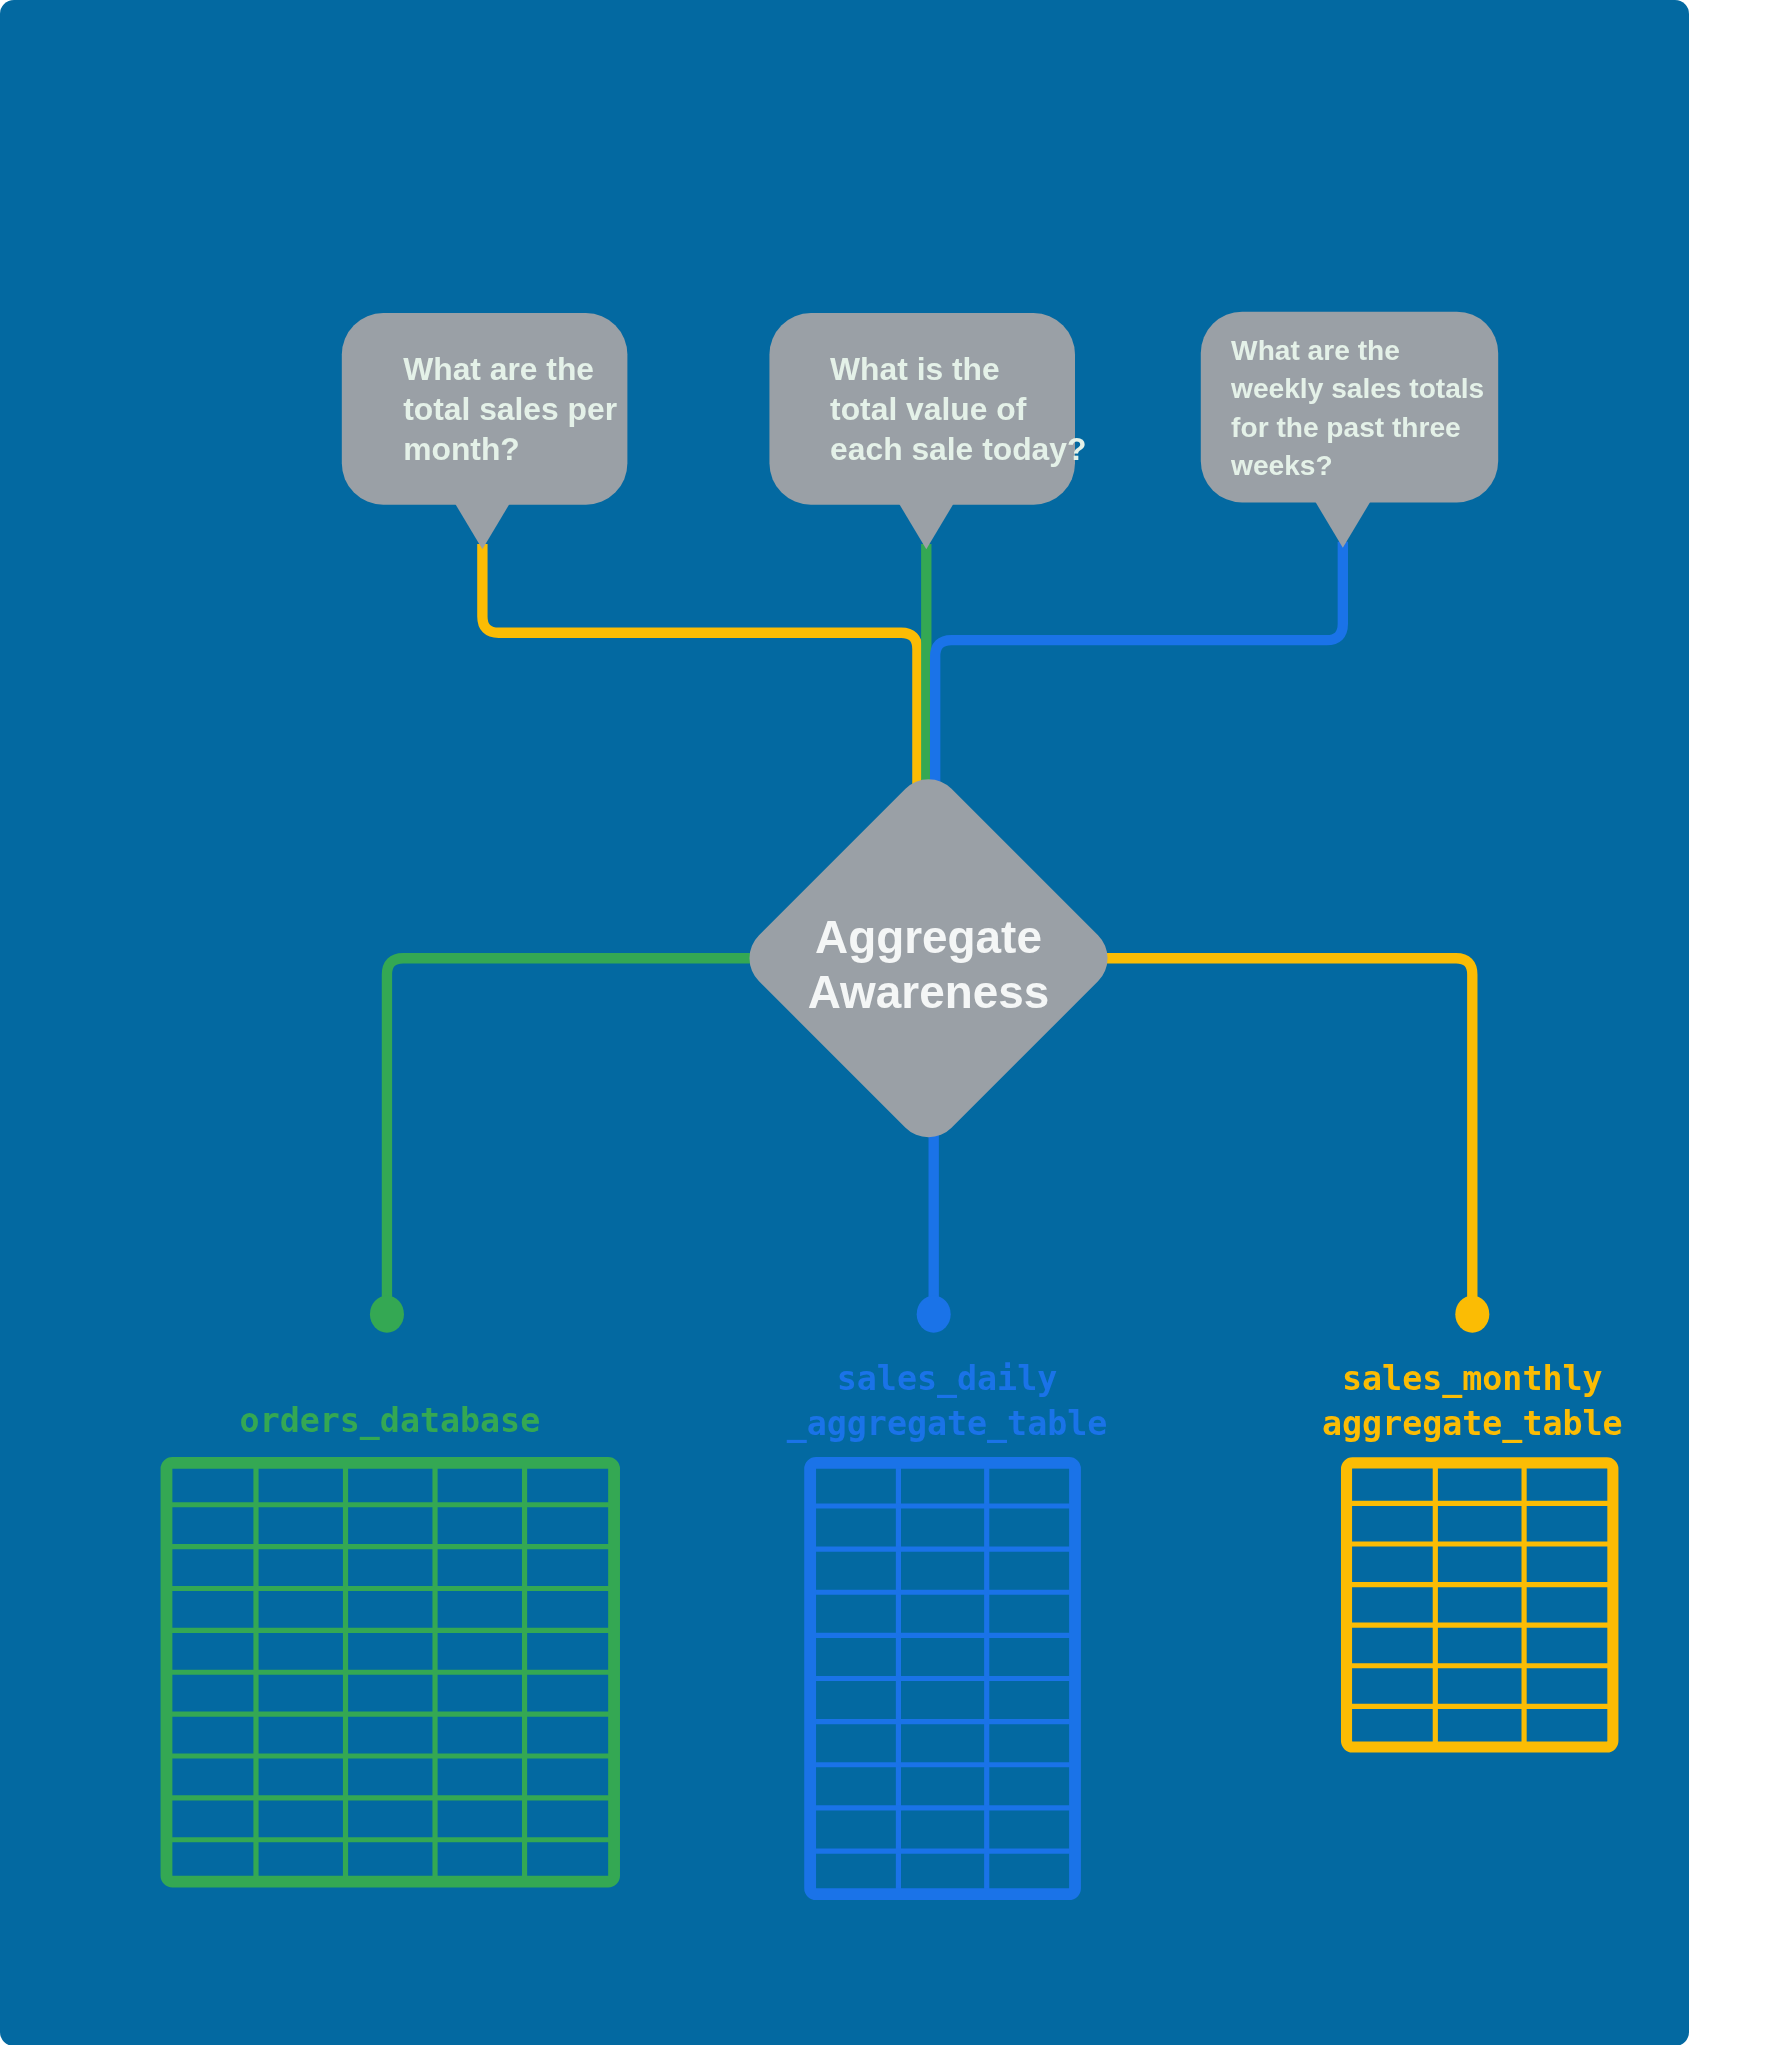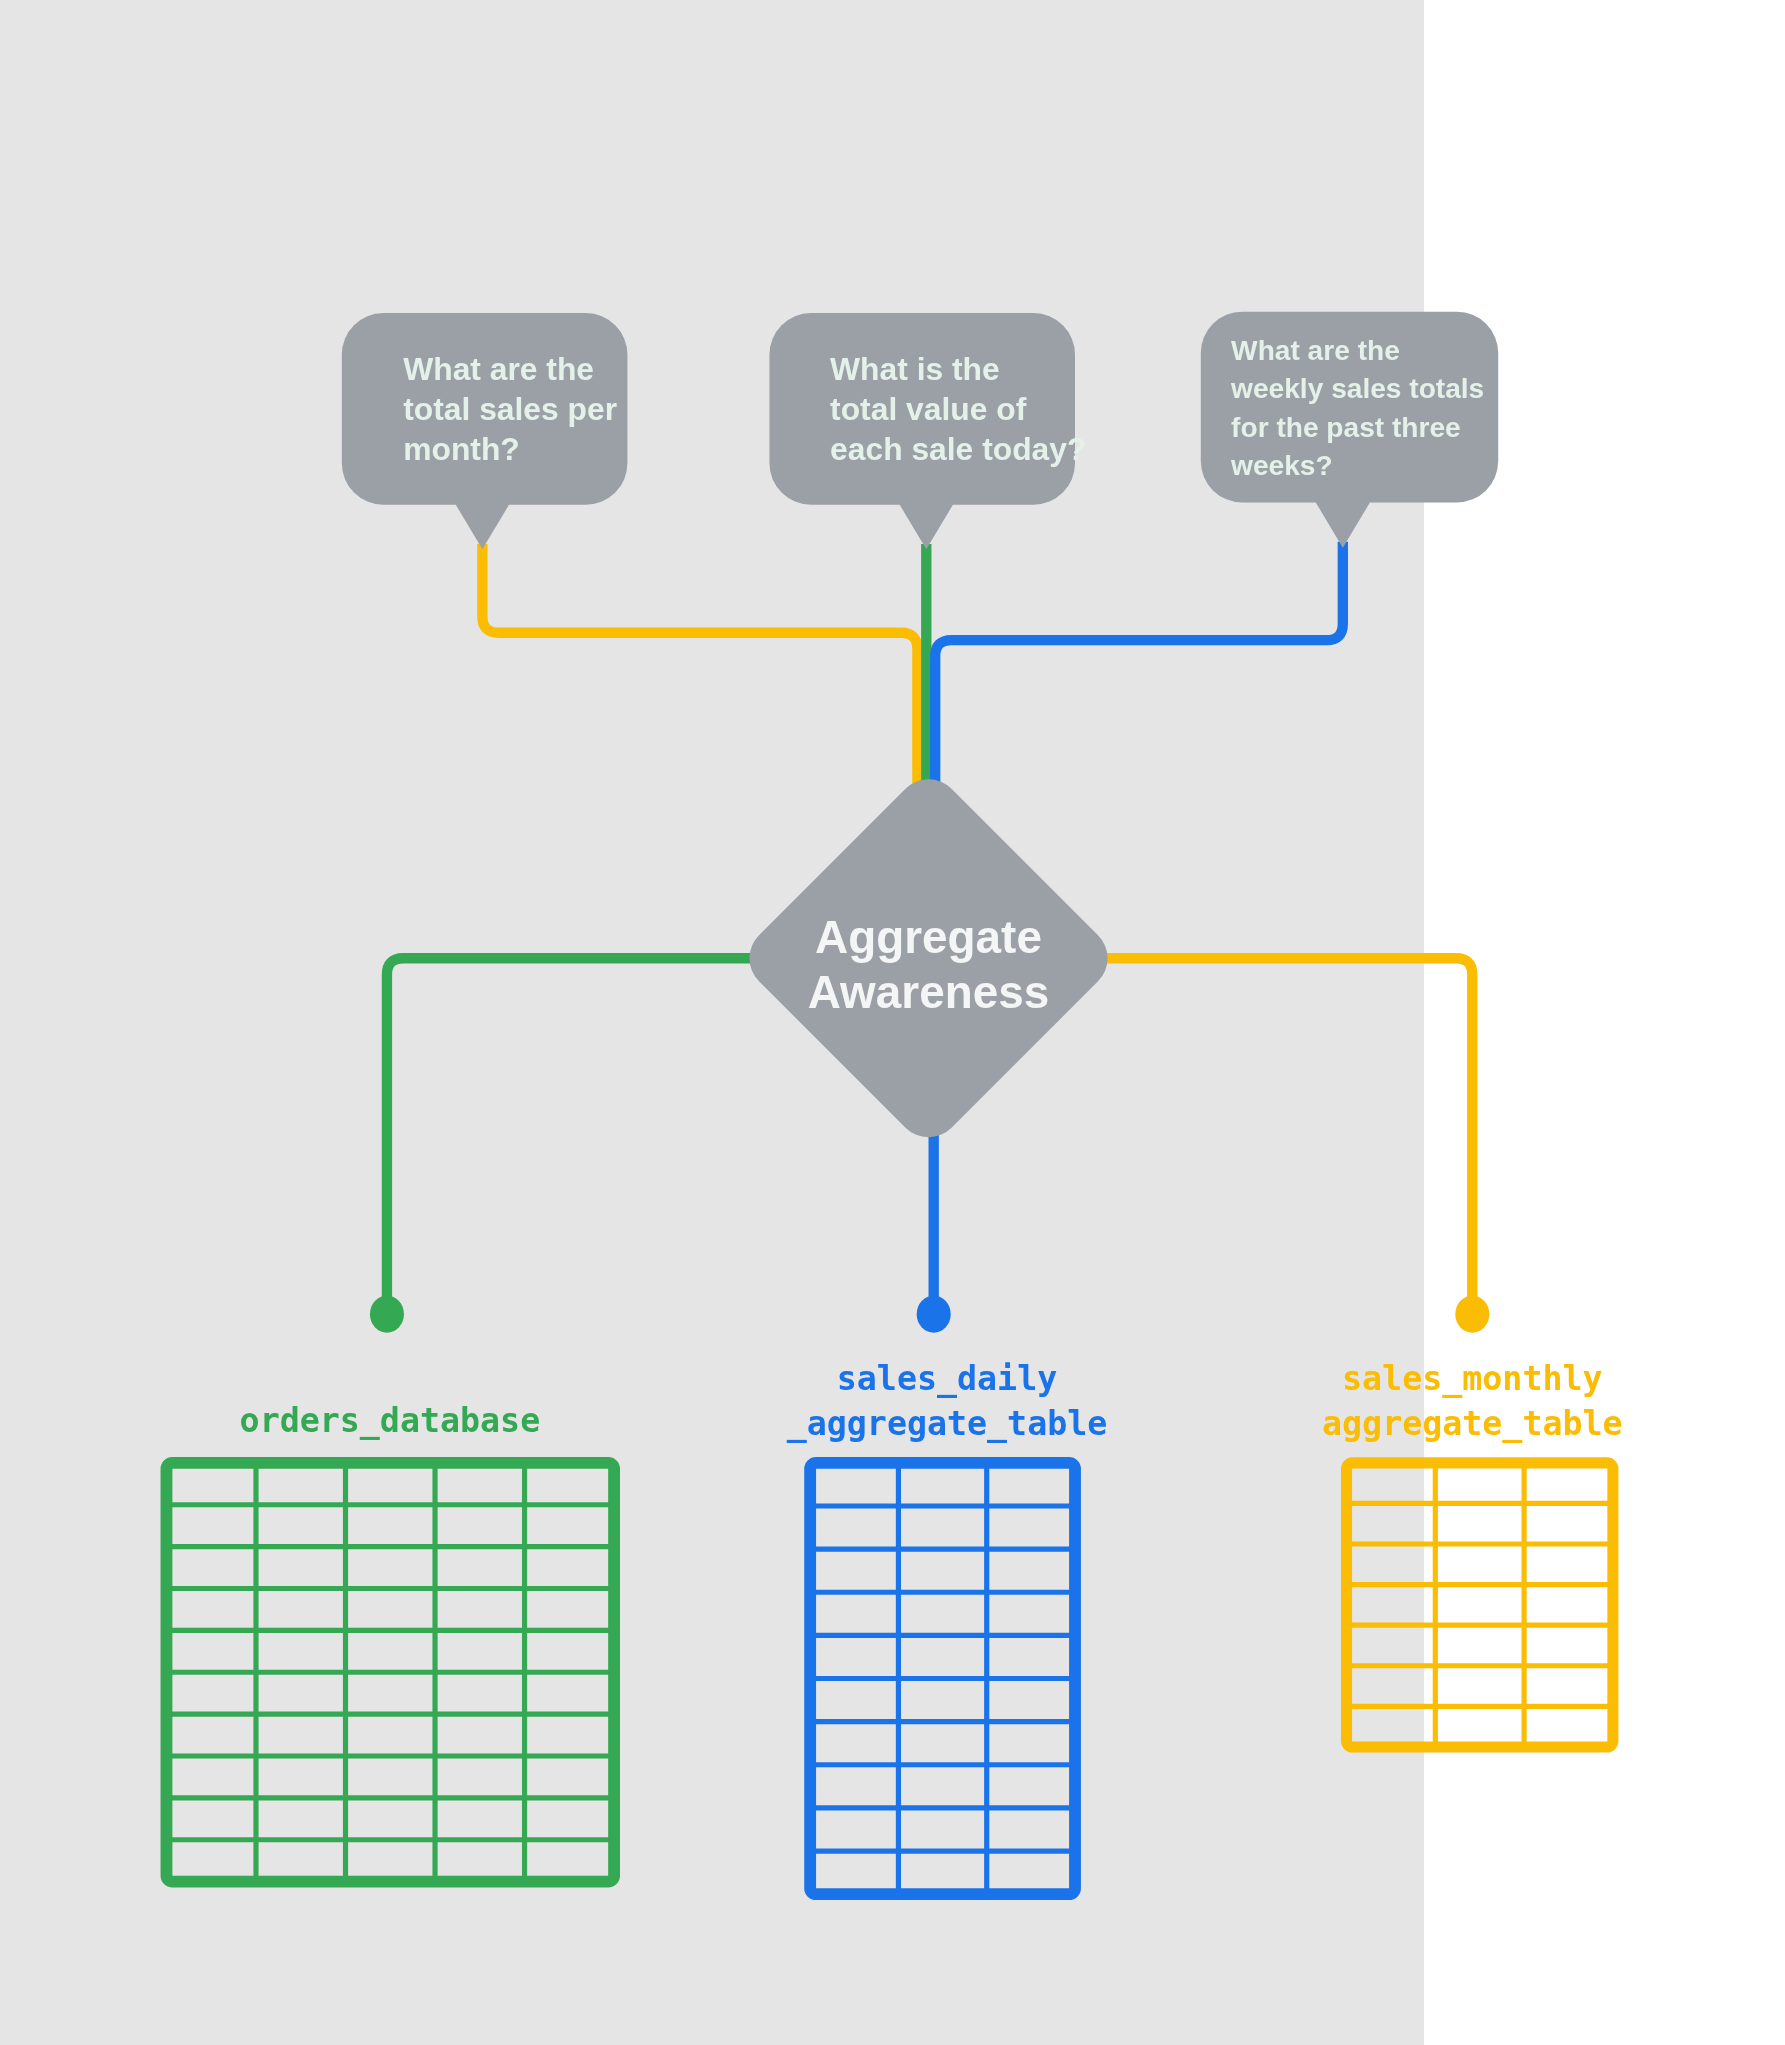--- a/index.html
+++ b/index.html
@@ -1,21 +1,22 @@
 <!DOCTYPE html>
 <html style="font-size:12px"><head>
 <meta charset="utf-8">
 <style>
   html, body { margin: 0; padding: 0; background: #ffffff; }
   .canvas {
     position: relative;
-    width: 1424px;
+    width: 1689px;
     height: 2046px;
-    background: #e5e5e5;
+    background: #0369a1;
     font-family: "Liberation Sans", sans-serif;
+    border-radius: 14px;
   }
   svg { display: block; }
   .bubble-text {
     font-family: "Liberation Sans", sans-serif;
     font-weight: bold;
     font-size: 43px;
   }
   .bubble-text-small {
     font-family: "Liberation Sans", sans-serif;
     font-weight: bold;

